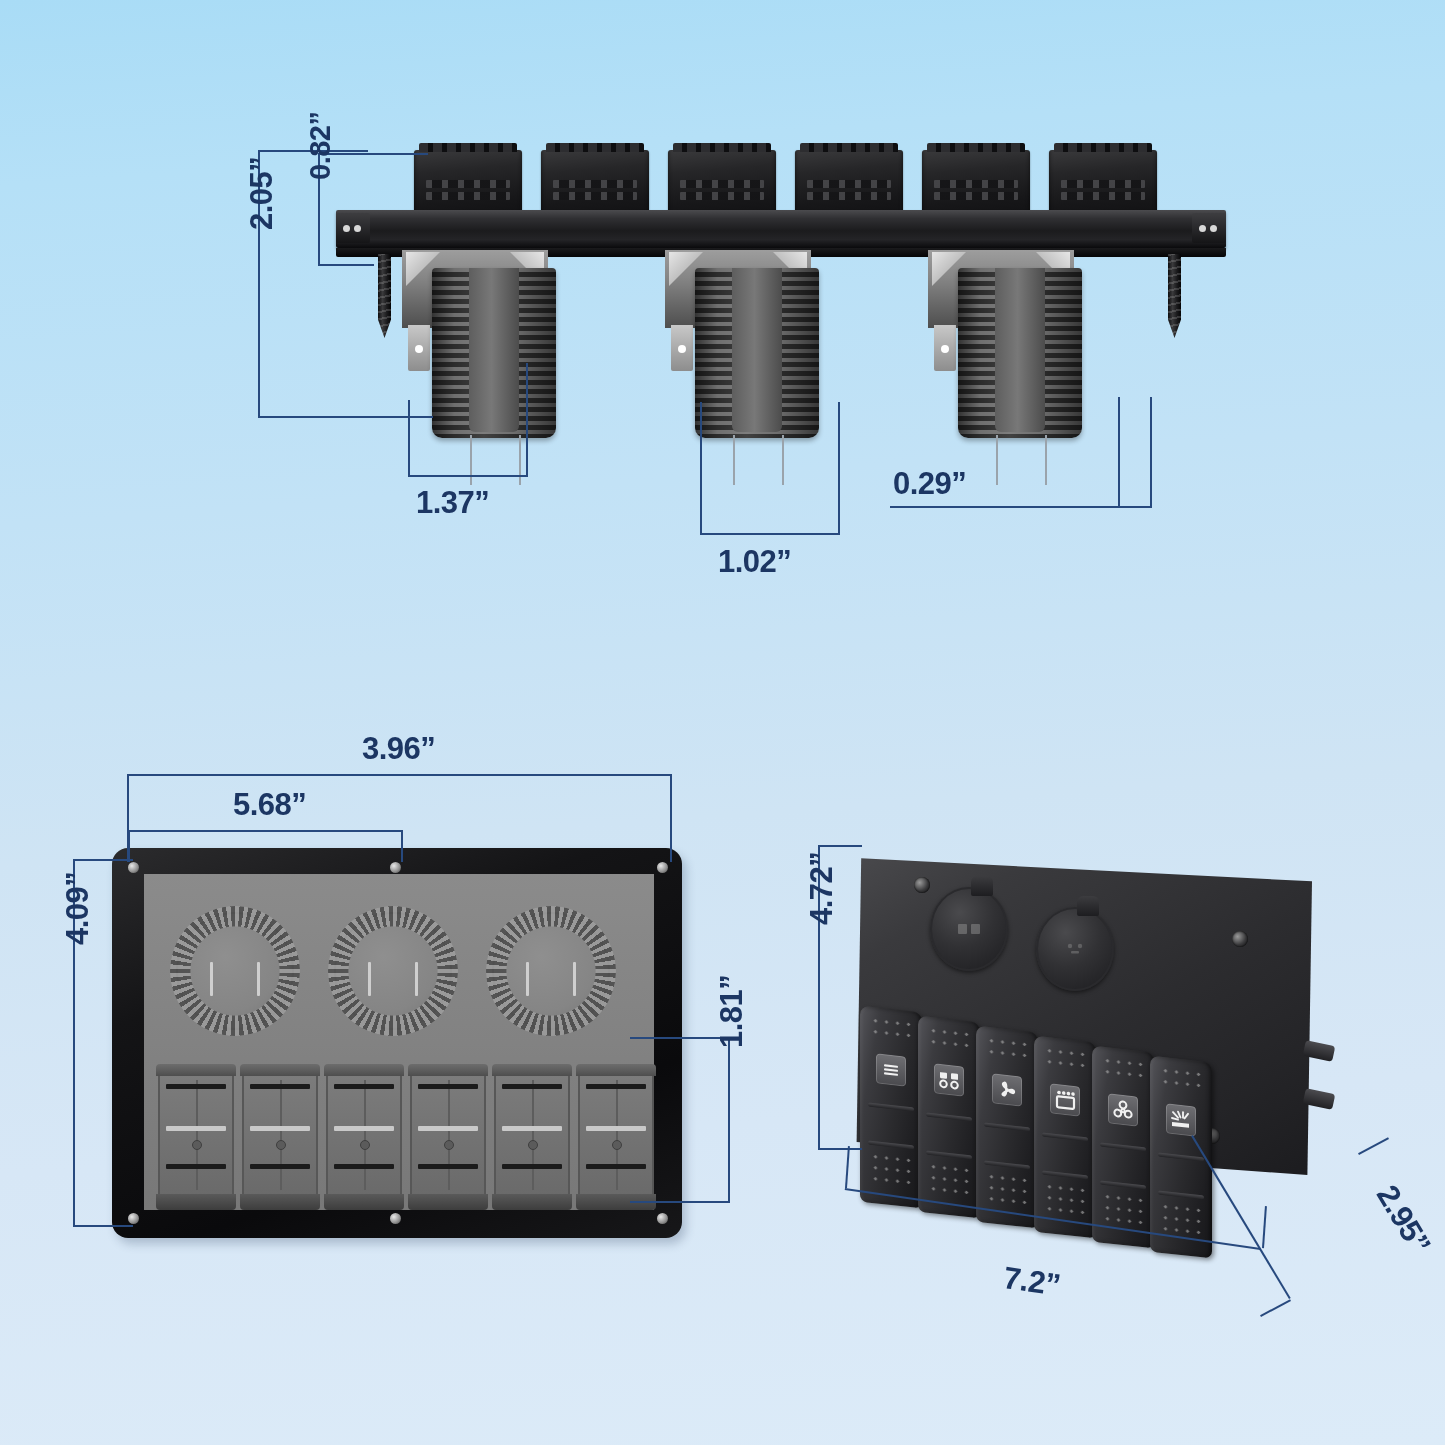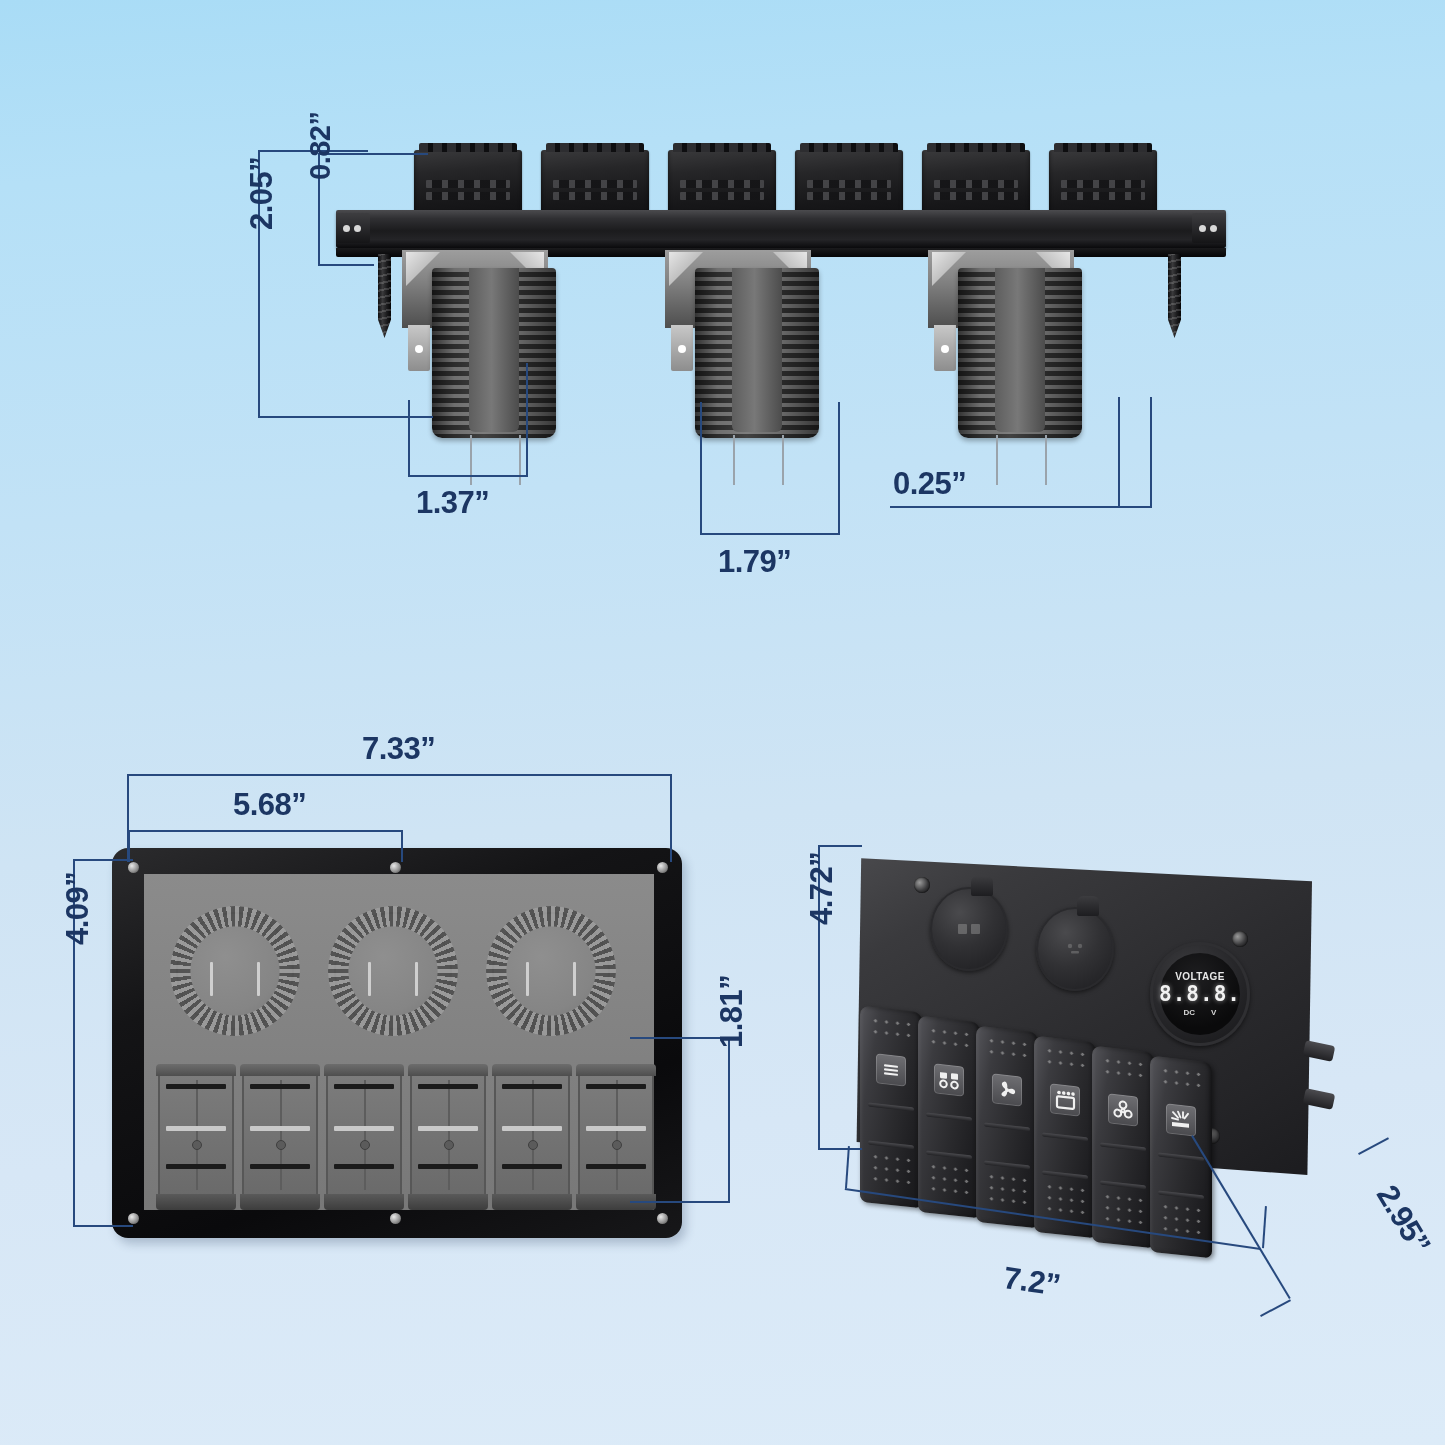--- a/index.html
+++ b/index.html
@@ -333,26 +333,26 @@
   <div class="dimtext t-md rot90" style="left:306px;top:180px;">0.82”</div>
 
   <div class="dimline dh" style="left:408px;top:475px;width:120px;"></div>
   <div class="dimline dv" style="left:408px;top:400px;height:76px;"></div>
   <div class="dimline dv" style="left:526px;top:363px;height:113px;"></div>
   <div class="dimtext t-lg" style="left:416px;top:487px;">1.37”</div>
 
   <div class="dimline dh" style="left:700px;top:533px;width:140px;"></div>
   <div class="dimline dv" style="left:700px;top:402px;height:133px;"></div>
   <div class="dimline dv" style="left:838px;top:402px;height:133px;"></div>
-  <div class="dimtext t-lg" style="left:718px;top:546px;">1.79”</div>
+  <div class="dimtext t-lg" style="left:718px;top:546px;">1.02”</div>
 
   <div class="dimline dh" style="left:890px;top:506px;width:262px;"></div>
   <div class="dimline dv" style="left:1118px;top:397px;height:111px;"></div>
   <div class="dimline dv" style="left:1150px;top:397px;height:111px;"></div>
-  <div class="dimtext t-lg" style="left:893px;top:468px;">0.25”</div>
+  <div class="dimtext t-lg" style="left:893px;top:468px;">0.29”</div>
 
   <div id="frontview">
     <div id="fbezel"></div>
     <div id="fplate">
 
       <div class="fsock" style="left:32px;">
         <div class="knurl"></div>
           <div class="slot l"></div>
           <div class="slot r"></div>
         </div>
@@ -427,21 +427,21 @@
     <div class="fscrew" style="left:278px;top:14px;"></div>
     <div class="fscrew" style="right:14px;top:14px;"></div>
     <div class="fscrew" style="left:16px;bottom:14px;"></div>
     <div class="fscrew" style="left:278px;bottom:14px;"></div>
     <div class="fscrew" style="right:14px;bottom:14px;"></div>
   </div>
 
   <div class="dimline dh" style="left:127px;top:774px;width:545px;"></div>
   <div class="dimline dv" style="left:127px;top:774px;height:88px;"></div>
   <div class="dimline dv" style="left:670px;top:774px;height:88px;"></div>
-  <div class="dimtext t-lg" style="left:362px;top:733px;">7.33”</div>
+  <div class="dimtext t-lg" style="left:362px;top:733px;">3.96”</div>
 
   <div class="dimline dh" style="left:128px;top:830px;width:275px;"></div>
   <div class="dimline dv" style="left:128px;top:830px;height:32px;"></div>
   <div class="dimline dv" style="left:401px;top:830px;height:32px;"></div>
   <div class="dimtext t-lg" style="left:233px;top:789px;">5.68”</div>
 
   <div class="dimline dv" style="left:73px;top:859px;height:368px;"></div>
   <div class="dimline dh" style="left:73px;top:859px;width:60px;"></div>
   <div class="dimline dh" style="left:73px;top:1225px;width:60px;"></div>
   <div class="dimtext t-lg rot90" style="left:62px;top:945px;">4.09”</div>
@@ -475,30 +475,20 @@
         <svg width="34" height="22" viewBox="0 0 34 22">
             <g fill="#8c8c8c">
           <circle cx="12" cy="8" r="2.2"></circle>
               <circle cx="22" cy="8" r="2.2"></circle>
               <rect x="13" y="13" width="8" height="2.4" rx="1"></rect>
         </g>
           </svg>
       </span>
     </div>
 
-    <div class="isoring" style="left:298px;top:97px;">
-      <div class="volt-face">
-        <div class="volt-title">VOLTAGE</div>
-        <div class="volt-digits">8.8.8.</div>
-        <div class="volt-sub">
-          <span>DC</span>
-          <span>V</span>
-        </div>
-      </div>
-    </div>
 
     <div class="isorock" style="left:8px;top:164px;transform:skewY(6.2deg);">
       <div class="dots top"></div>
         <div class="ridge a"></div>
         <div class="dots bot"></div>
         <div class="ridge b"></div>
       <div class="ibox">
         <svg width="20" height="18" viewBox="0 0 20 18">
             <g fill="#f0f0f0">
           <rect x="3" y="4" width="14" height="2.2" rx="1"></rect>

